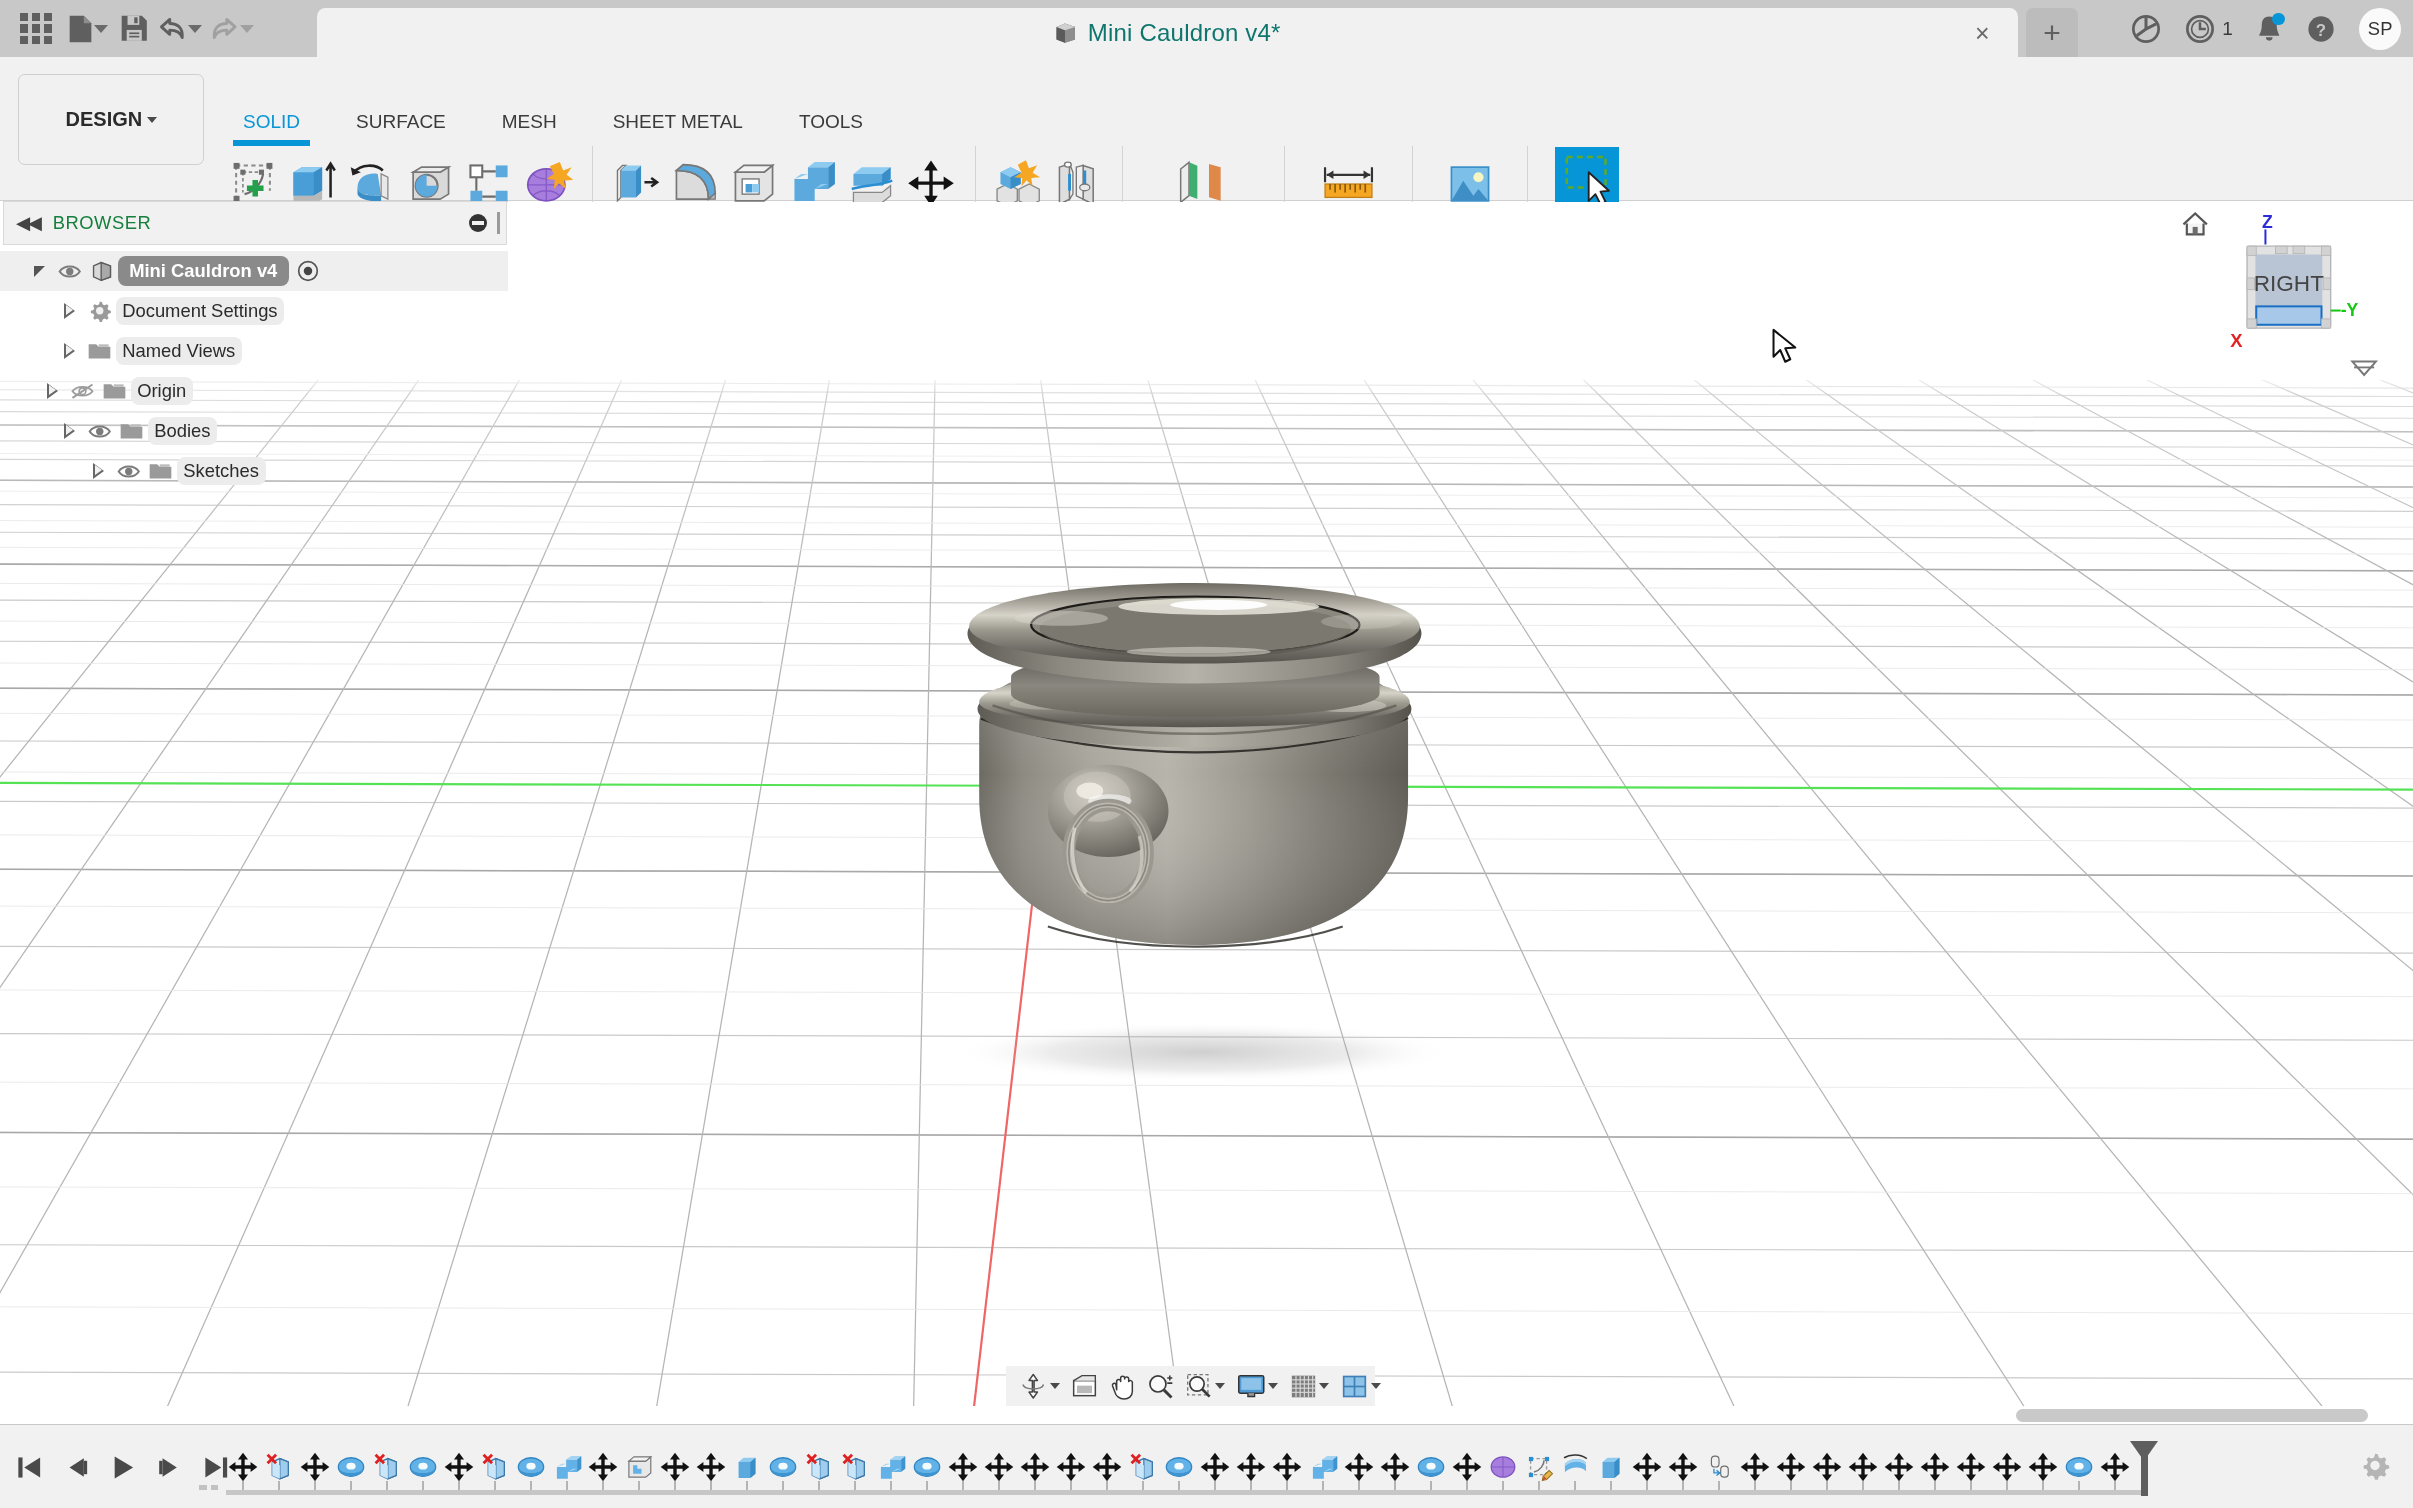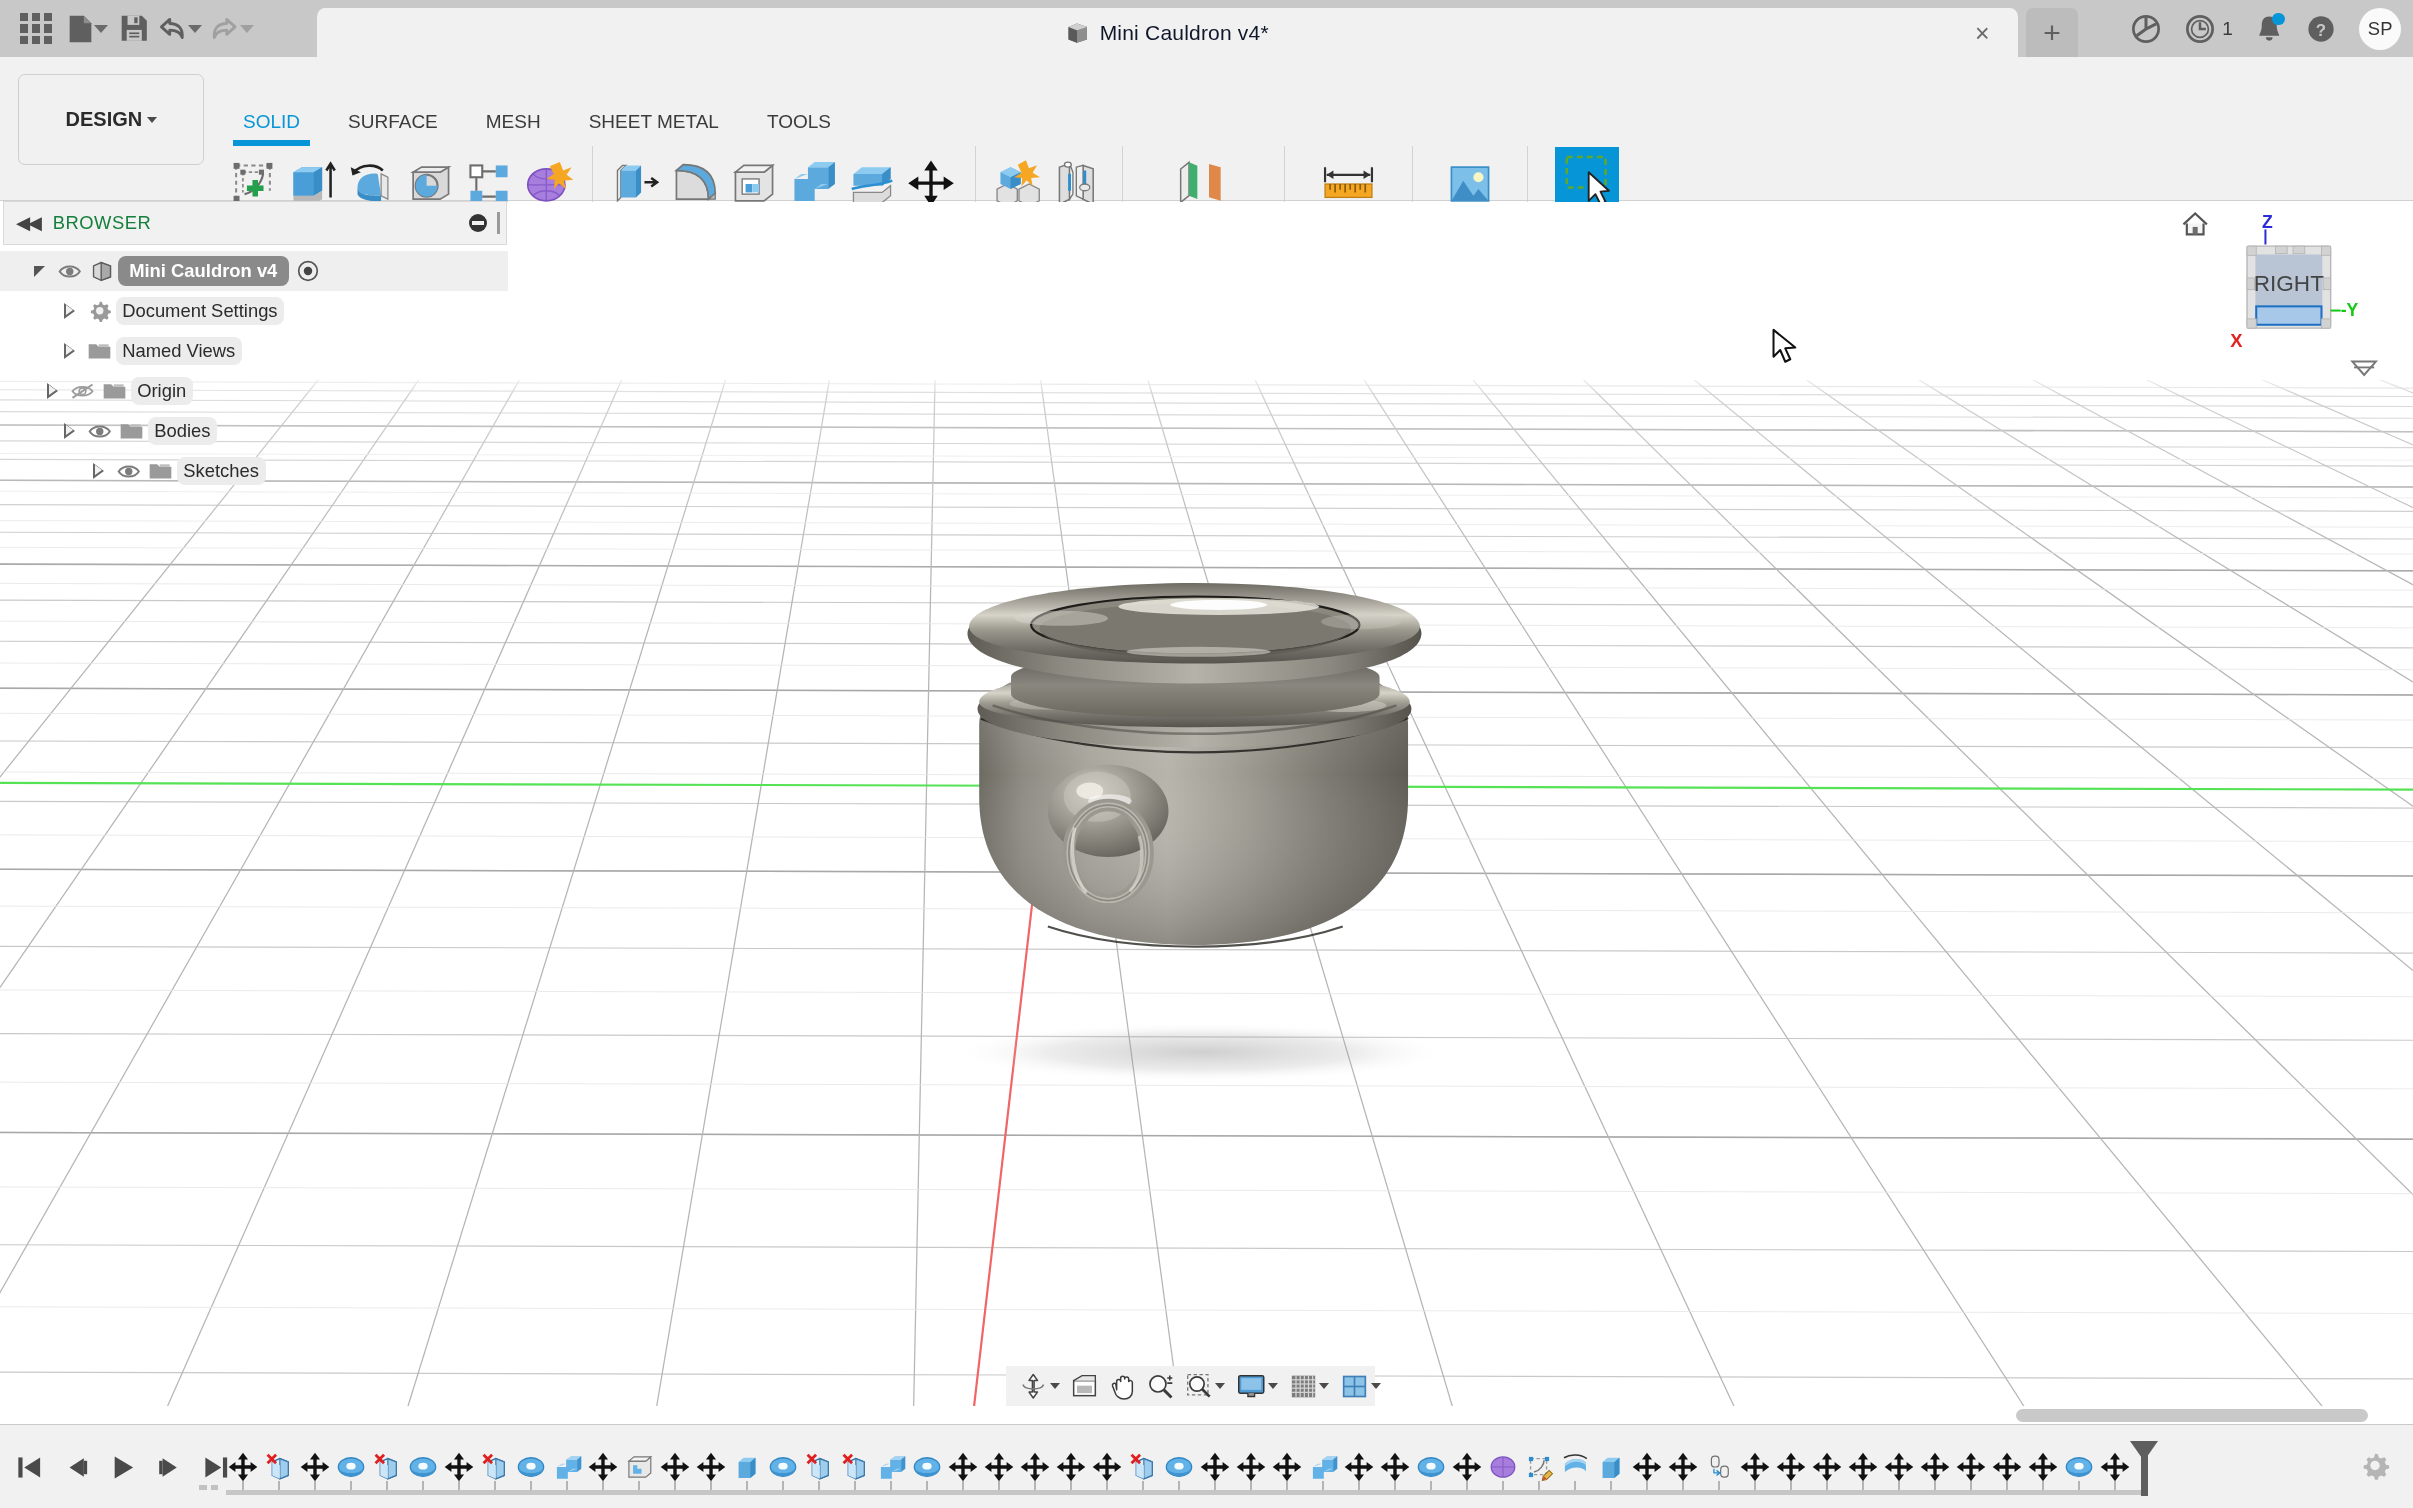--- a/index.html
+++ b/index.html
@@ -33,21 +33,21 @@
   .grid9 { display: grid; grid-template-columns: repeat(3, 8.4px);
            grid-template-rows: repeat(3, 8.4px); gap: 3.4px; }
   .grid9 i { background: #5f5f5f; display: block; }
 
   .doctab {
     position: absolute; top: 8.4px; left: 317px; width: 1701px; height: 49px;
     background: #f1f1f1; border-radius: 8.4px 8.4px 0 0;
     display: flex; align-items: center; justify-content: center;
   }
   .doctab-inner { display: flex; align-items: center; gap: 10px; }
-  .doctab-title { font-size: 21px; color: #0f172a; letter-spacing: 0.2px; }
+  .doctab-title { font-size: 24px; color: #0f766e; letter-spacing: 0.2px; }
   .tab-close {
     position: absolute; right: 28.5px; top: 50%; transform: translateY(-50%);
     font-size: 25px; color: #6b6b6b; line-height: 1; font-weight: 300;
   }
   .plus-tab {
     position: absolute; top: 8.4px; left: 2026px; width: 52px; height: 49px;
     background: #bcbcbc; border-radius: 6.7px 6.7px 0 0;
     display: flex; align-items: center; justify-content: center;
     font-size: 30px; color: #5f5f5f; font-weight: 300;
   }
@@ -72,21 +72,21 @@
     position: absolute; top: 57px; left: 0; width: 2413px; height: 144px;
     background: #f1f1f1; border-bottom: 0.8px solid #d0d0d0;
   }
   .design-btn {
     position: absolute; left: 18.4px; top: 17px; width: 186px; height: 91px;
     border: 0.8px solid #cfcfcf; border-radius: 6.7px; background: #f1f1f1;
     display: flex; align-items: center; justify-content: center; gap: 5px;
     font-size: 20px; color: #2b2b2b; font-weight: bold;
   }
   .tabs {
-    position: absolute; left: 221px; top: 47px; display: flex; gap: 4px;
+    position: absolute; left: 221px; top: 47px; display: flex; gap: 12px;
   }
   .tab {
     padding: 0 22px; font-size: 19px; color: #3b3b3b; height: 35px;
     display: flex; align-items: center; position: relative;
   }
   .tab.active { color: #0696d7; }
   .tab.active::after {
     content: ""; position: absolute; left: 11.7px; right: 11.7px; bottom: -6.7px;
     height: 5.9px; background: #0696d7;
   }

